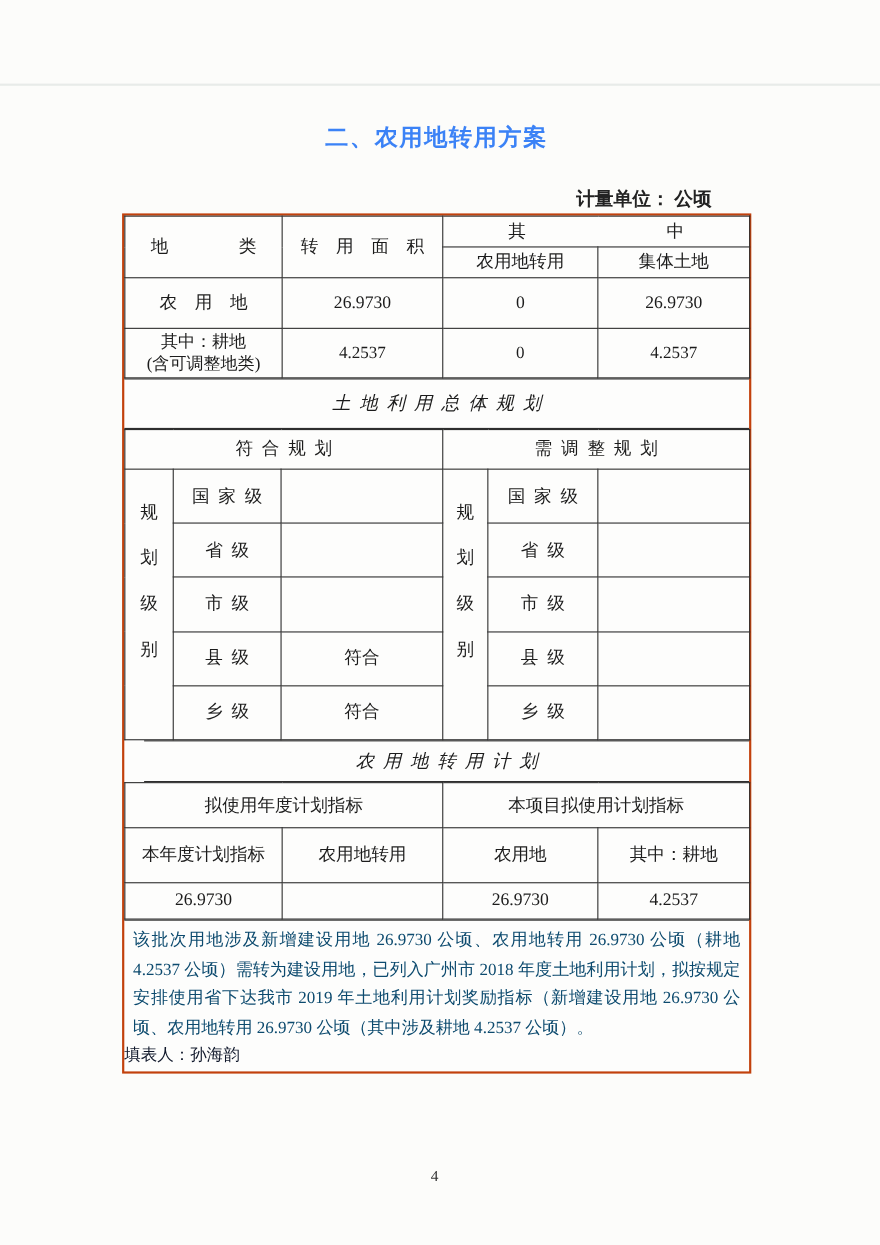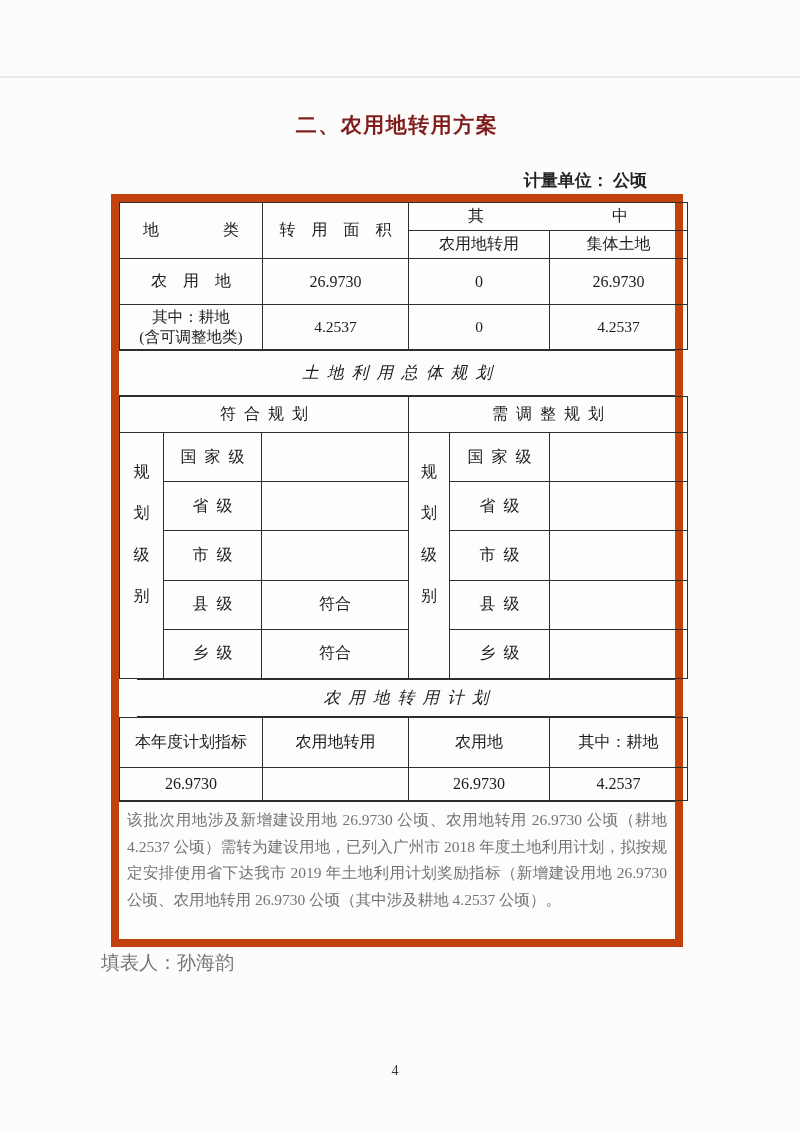--- a/index.html
+++ b/index.html
@@ -11,30 +11,30 @@
     overflow:hidden;
   }
   .scan-line{
     position:absolute;left:0;top:76px;width:800px;height:2px;
     background:#e8ebe9;
   }
   .doc-title{
     position:absolute;left:0;top:111px;width:794px;
     text-align:center;
     font-family:"Liberation Sans","DejaVu Sans",sans-serif;
-    font-weight:bold;font-size:21px;letter-spacing:1.5px;color:#7f1d1d;
+    font-weight:bold;font-size:21px;letter-spacing:1.5px;color:#3b82f6;
   }
   .unit-label{
     position:absolute;top:169px;right:153px;
     font-size:17px;color:#222;font-weight:bold;
   }
   .table-wrap{
     position:absolute;left:111px;top:194px;width:572px;
     box-sizing:border-box;
-    border:8px solid #c2410c;
+    border:2px solid #c2410c;
     background:#fdfdfc;
   }
   table{border-collapse:collapse;width:100%;table-layout:fixed;}
   td{
     border:1px solid #2e2e2e;
     text-align:center;vertical-align:middle;
     font-size:16px;color:#1c1c1c;
     padding:0 2px;overflow:hidden;
     white-space:pre-line;
   }
@@ -57,25 +57,25 @@
     font-size:16px;
   }
   .tC .rsub td{height:40px;}
   .tC .rcols td{height:49px;font-family:Liberation Serif, serif;}
   .tC .rvals td{height:32px;font-size:16px;}
   .note-box{
     border-top:1px solid #2e2e2e;
     height:138px;box-sizing:border-box;
     padding:5px 8px 0 8px;
     font-size:15.5px;line-height:26.5px;
-    text-align:justify;color:#737373;
+    text-align:justify;color:#0c4a6e;
   }
   .preparer{
-    position:absolute;left:101px;top:950px;
-    font-size:19px;color:#737373;
+    position:absolute;left:113px;top:950px;
+    font-size:15px;color:#0f172a;
   }
   .page-number{
     position:absolute;left:0;top:1063px;width:790px;
     text-align:center;font-size:14px;color:#333;
   }
 </style>
 </head>
 <body>
 
 <div class="scan-line"></div>
@@ -187,20 +187,24 @@
   <div class="section-bar bar2">农 用 地 转 用 计 划</div>
 
   <table class="tC">
     <colgroup>
         <col style="width:143px">
         <col style="width:146px">
         <col style="width:141px">
         <col style="width:138px">
       </colgroup>
     <tbody>
+        <tr class="rsub">
+      <td colspan="2">拟使用年度计划指标</td>
+      <td colspan="2">本项目拟使用计划指标</td>
+    </tr>
     <tr class="rcols">
       <td>本年度计划指标</td>
       <td>农用地转用</td>
       <td>农用地</td>
       <td>其中：耕地</td>
     </tr>
     <tr class="rvals">
       <td>26.9730</td>
       <td></td>
       <td>26.9730</td>

